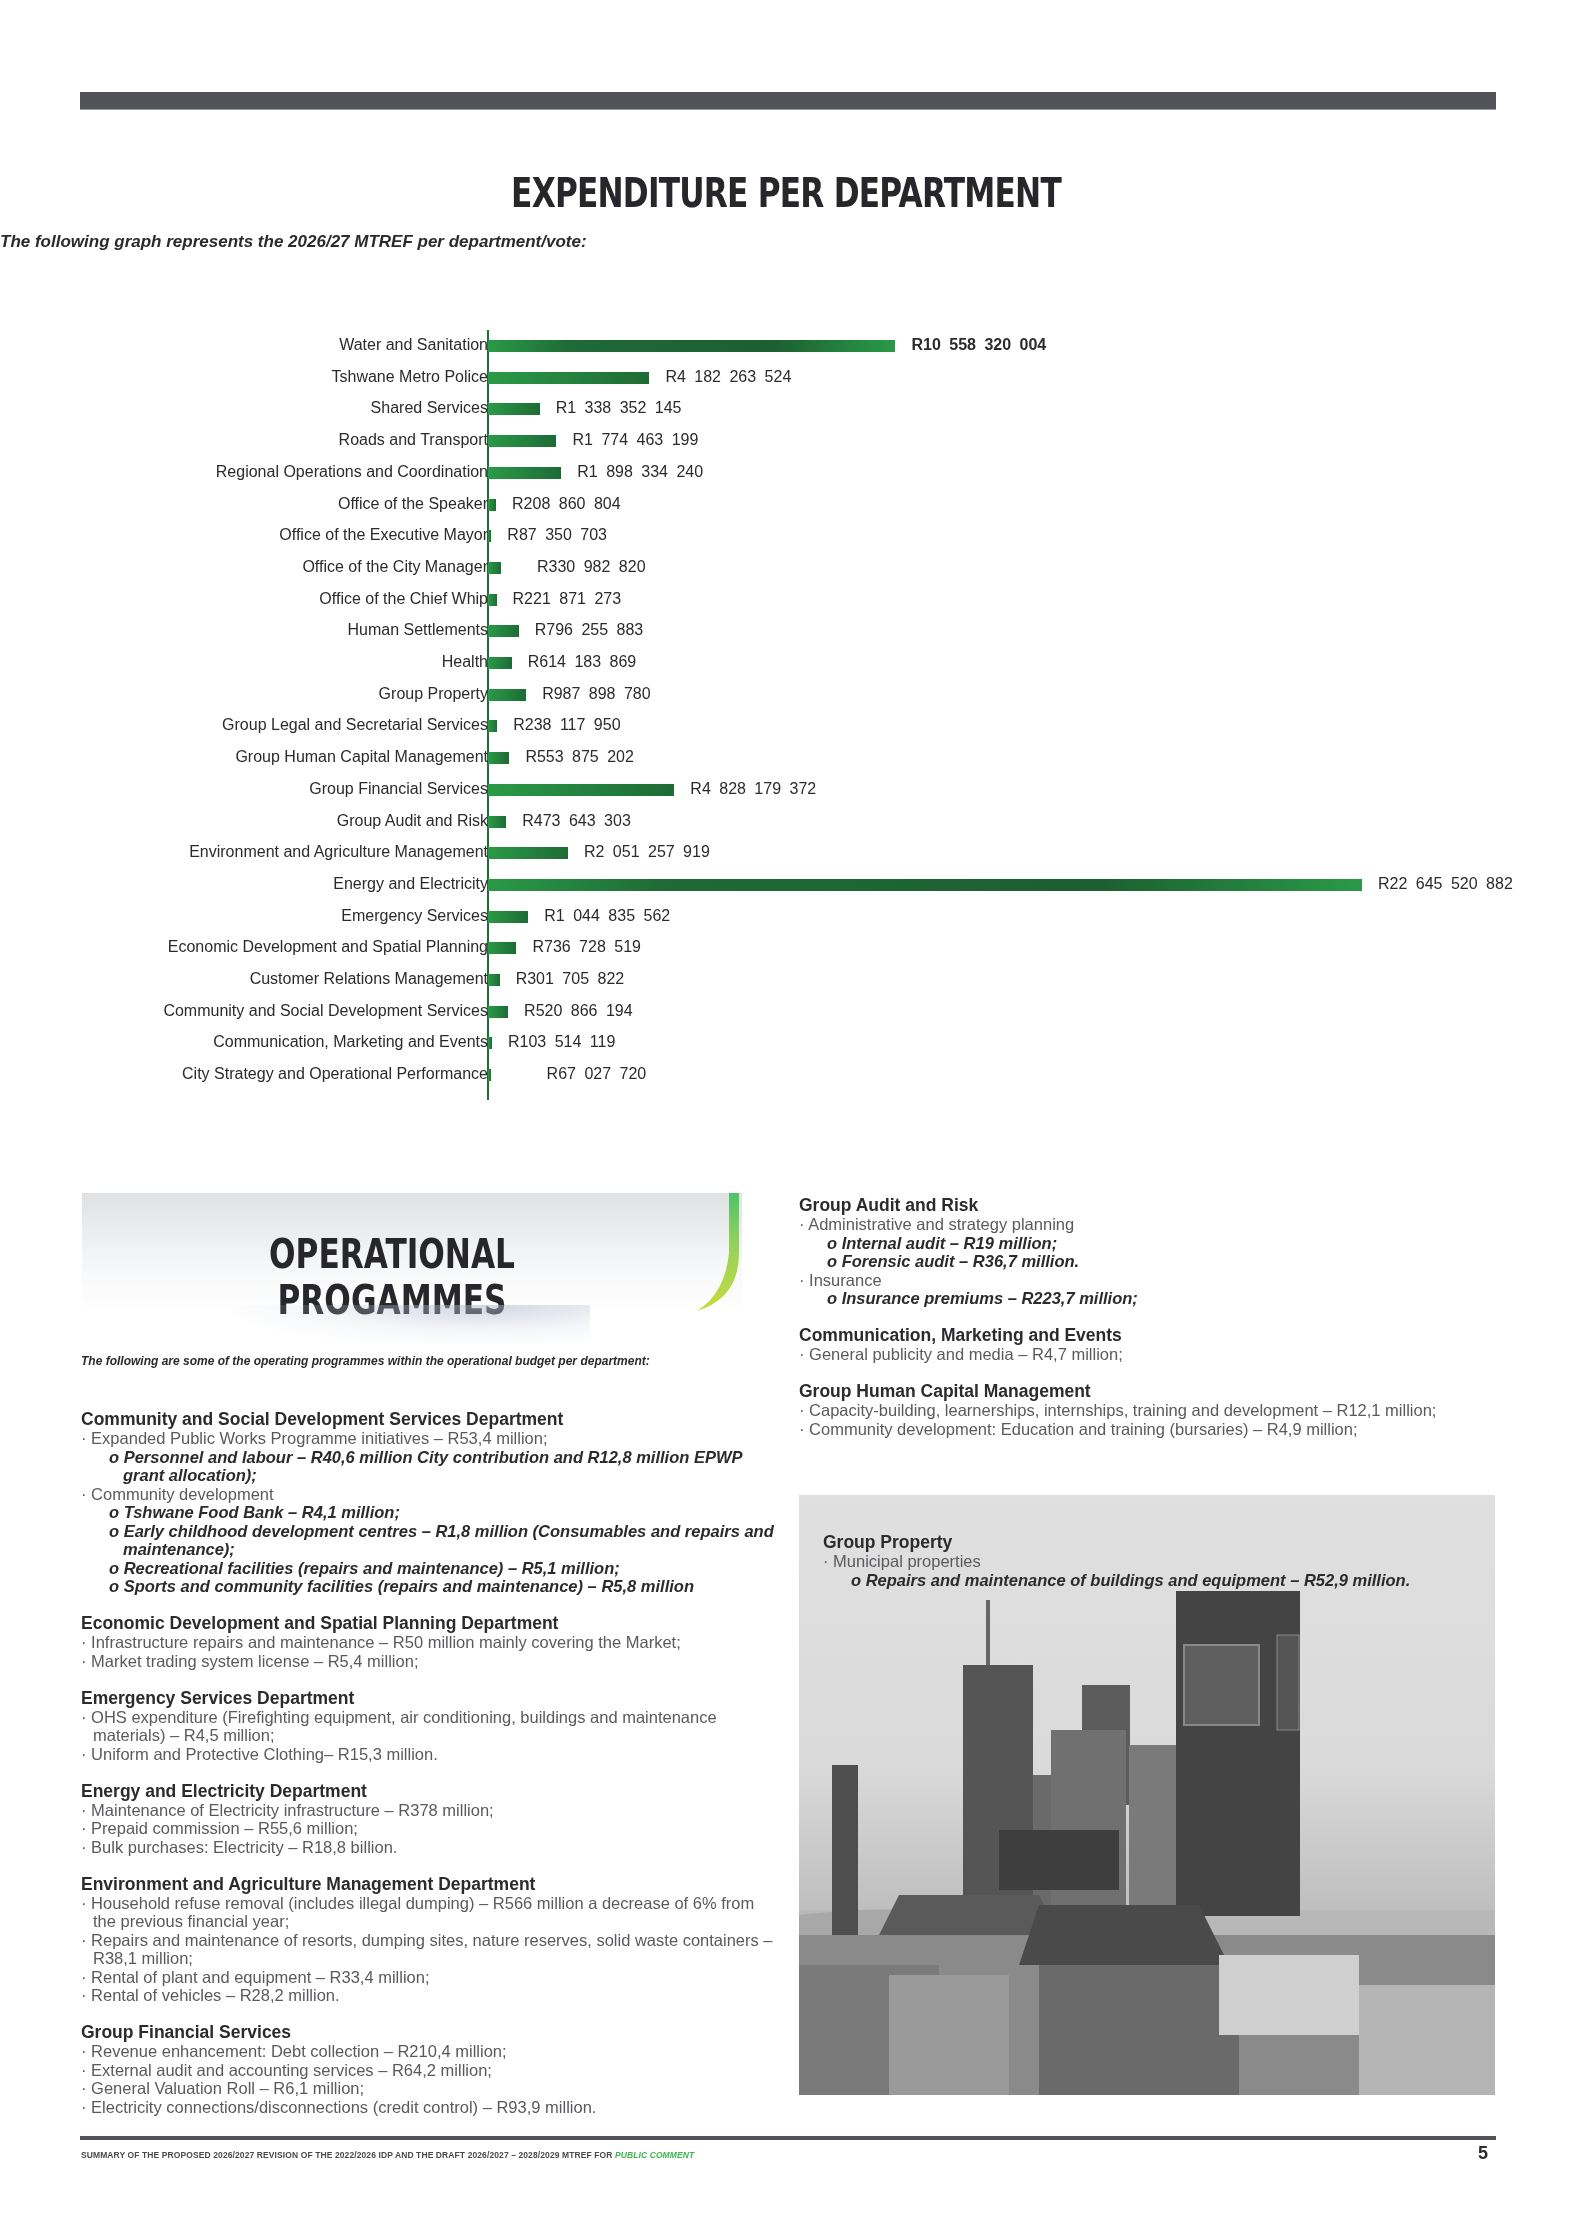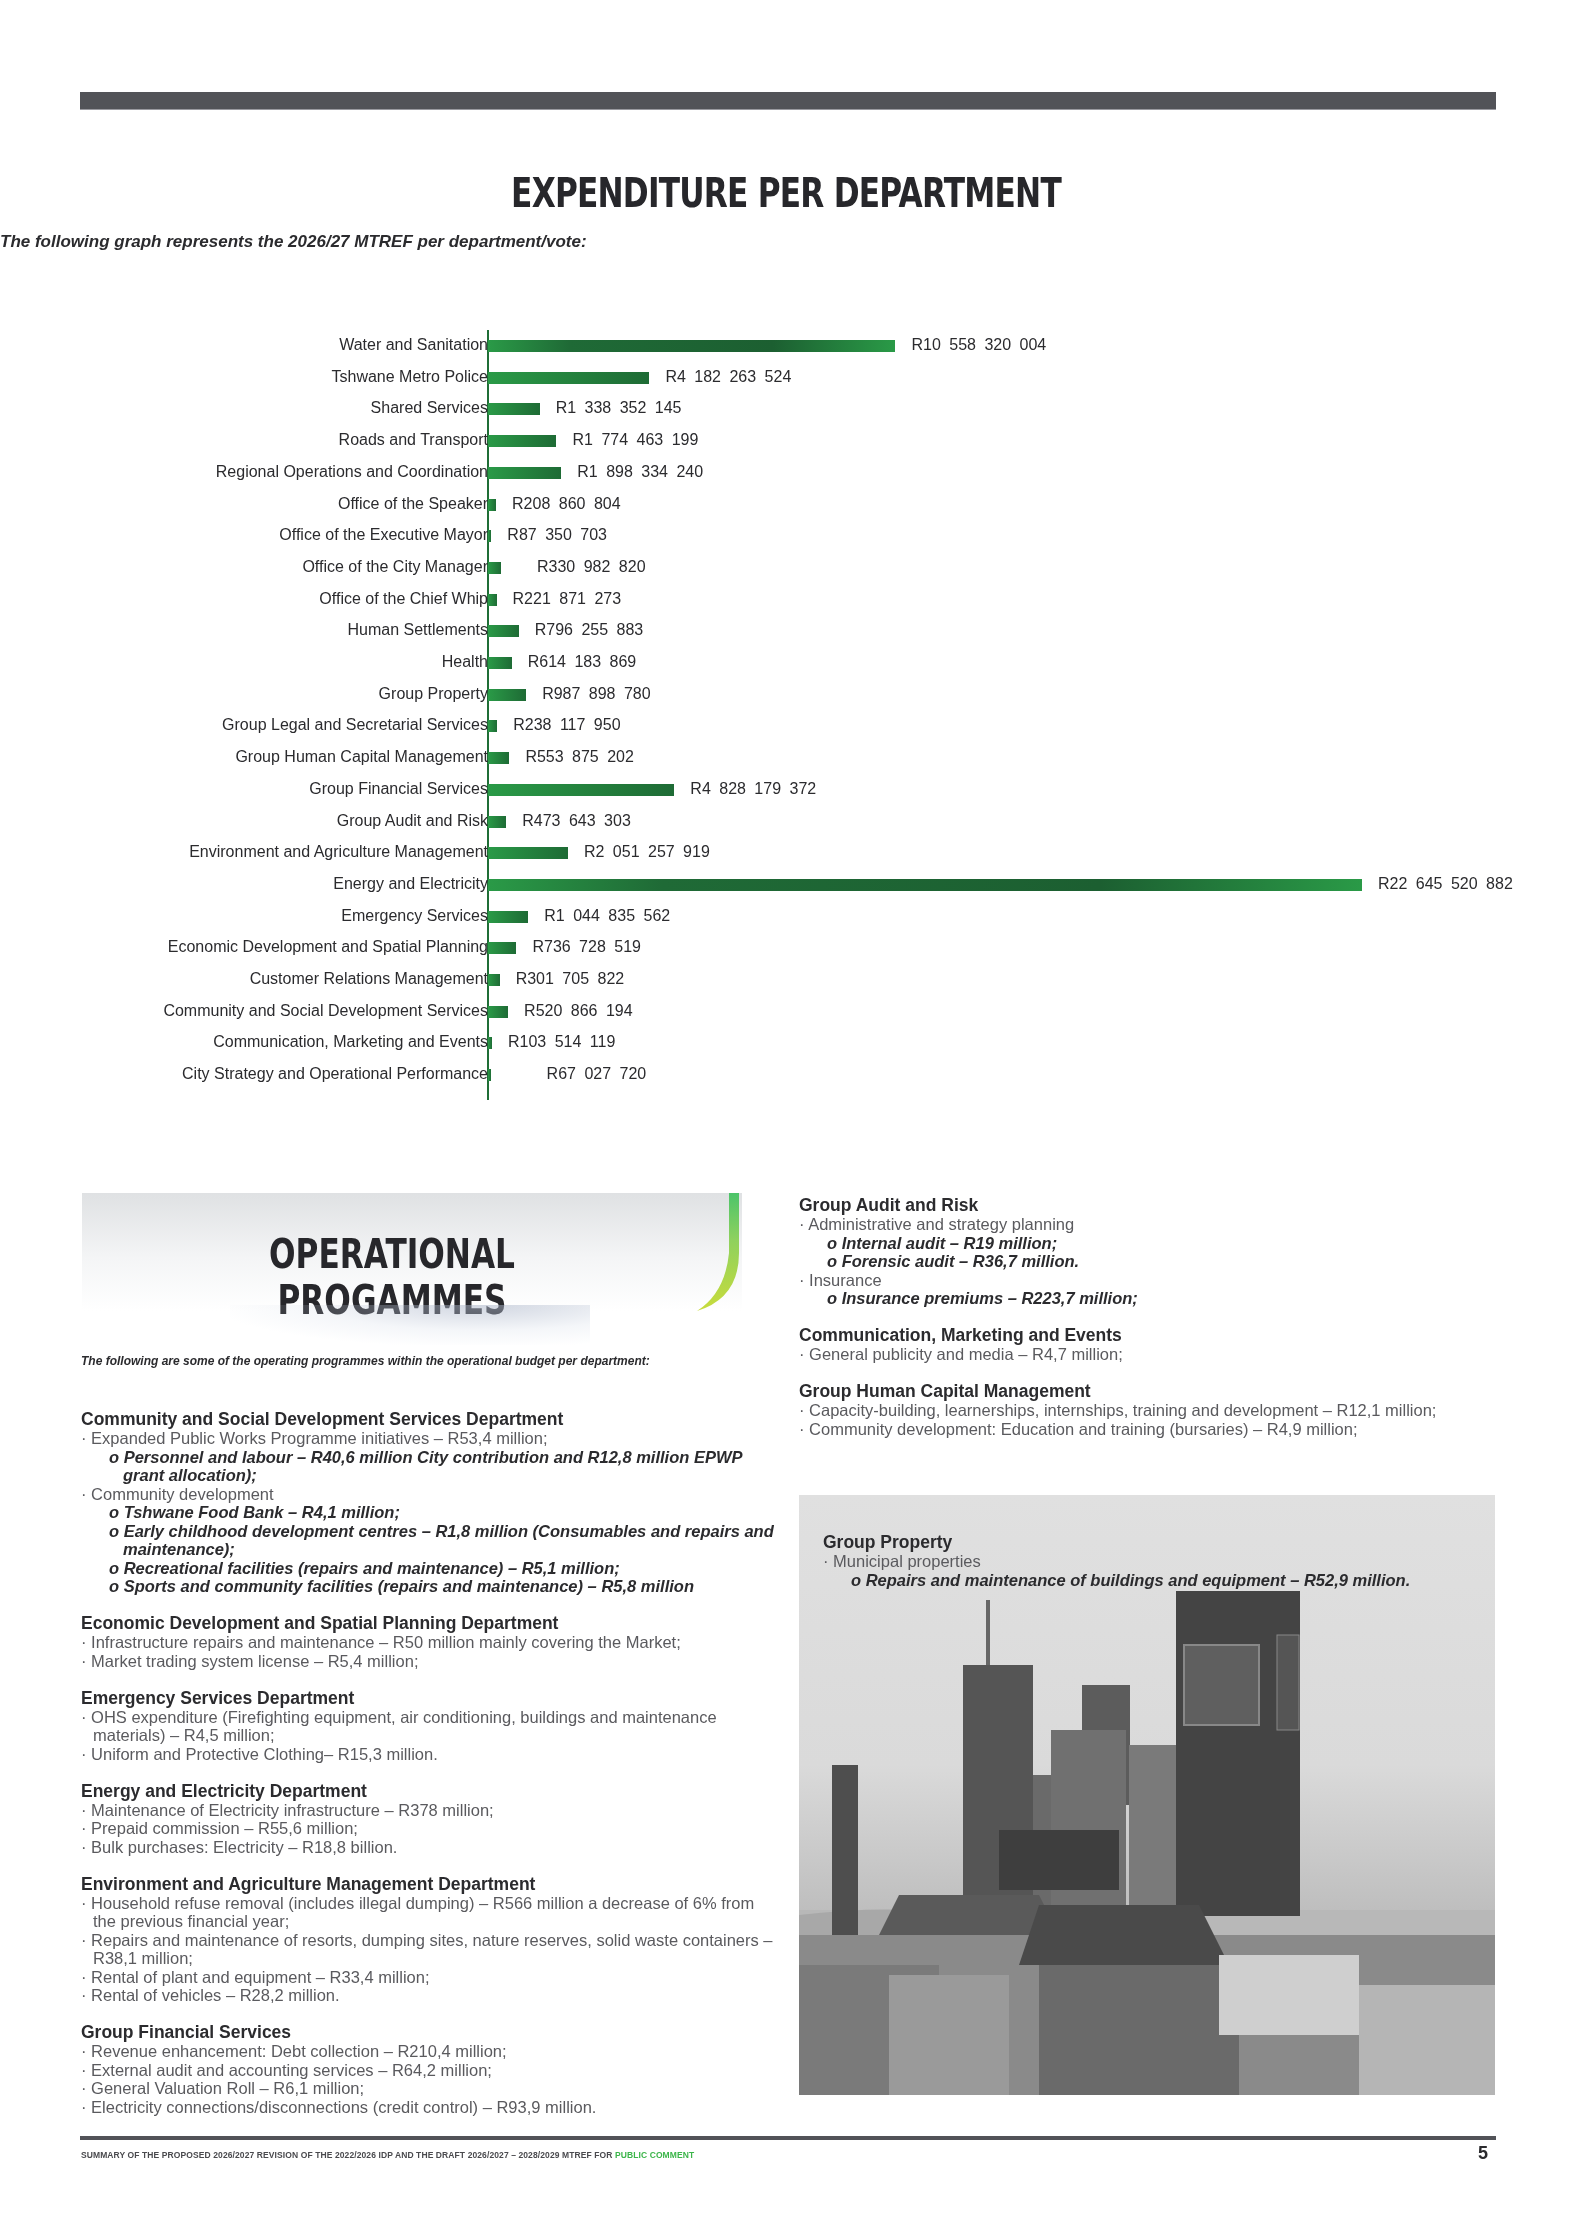--- a/index.html
+++ b/index.html
@@ -46,38 +46,38 @@
   .item::before { content: "· "; }
   .sub { padding-left: 42px; text-indent: -14px; font-style: italic; font-weight: bold; color: #2b2b2e; }
   .sub::before { content: "o "; }
 
   .photo { position: absolute; left: 799px; top: 1495px; width: 696px; height: 600px; overflow: hidden;
     background: linear-gradient(180deg, #e0e0e0 0%, #dadada 45%, #c9c9c9 60%, #9a9a9a 100%); }
   .photo-text { position: absolute; left: 24px; top: 38px; width: 660px; font-size: 16.5px; line-height: 18.5px; color: #5a5a5e; }
 
   .bottom-bar { position: absolute; left: 80px; top: 2136px; width: 1416px; height: 4px; background: #525358; }
   .footer-text { position: absolute; left: 81px; top: 2150px; font-size: 8.5px; font-weight: bold; color: #4a4a4e; letter-spacing: 0.1px; }
-  .footer-text .accent { color: #3cb54a; }
+  .footer-text .accent { color: #3cb54a; font-style: italic; }
   .page-num { position: absolute; left: 1478px; top: 2143px; font-size: 18px; font-weight: bold; color: #2b2b2e; }
 </style>
 </head>
 <body>
 
 <div class="top-bar"></div>
 
 <h1 class="title-main">EXPENDITURE PER DEPARTMENT</h1>
 <p class="subtitle-main">The following graph represents the 2026/27 MTREF per department/vote:</p>
 
 <div class="chart">
   <div class="axis-line"></div>
   <div id="bars">
       <div class="bar-row" style="top: 0px;">
         <span class="bar-label">Water and Sanitation</span>
         <div class="bar big" style="width: 407.497px;"></div>
-        <span class="bar-value" style="left: 851.497px;">R10 558 320 004</span>
+        <span class="bar-value" style="left: 851.497px; font-weight: bold;">R10 558 320 004</span>
       </div>
       <div class="bar-row" style="top: 31.7px;">
         <span class="bar-label">Tshwane Metro Police</span>
         <div class="bar" style="width: 161.414px;"></div>
         <span class="bar-value" style="left: 605.414px;">R4 182 263 524</span>
       </div>
       <div class="bar-row" style="top: 63.4px;">
         <span class="bar-label">Shared Services</span>
         <div class="bar" style="width: 51.6535px;"></div>
         <span class="bar-value" style="left: 495.653px;">R1 338 352 145</span>

